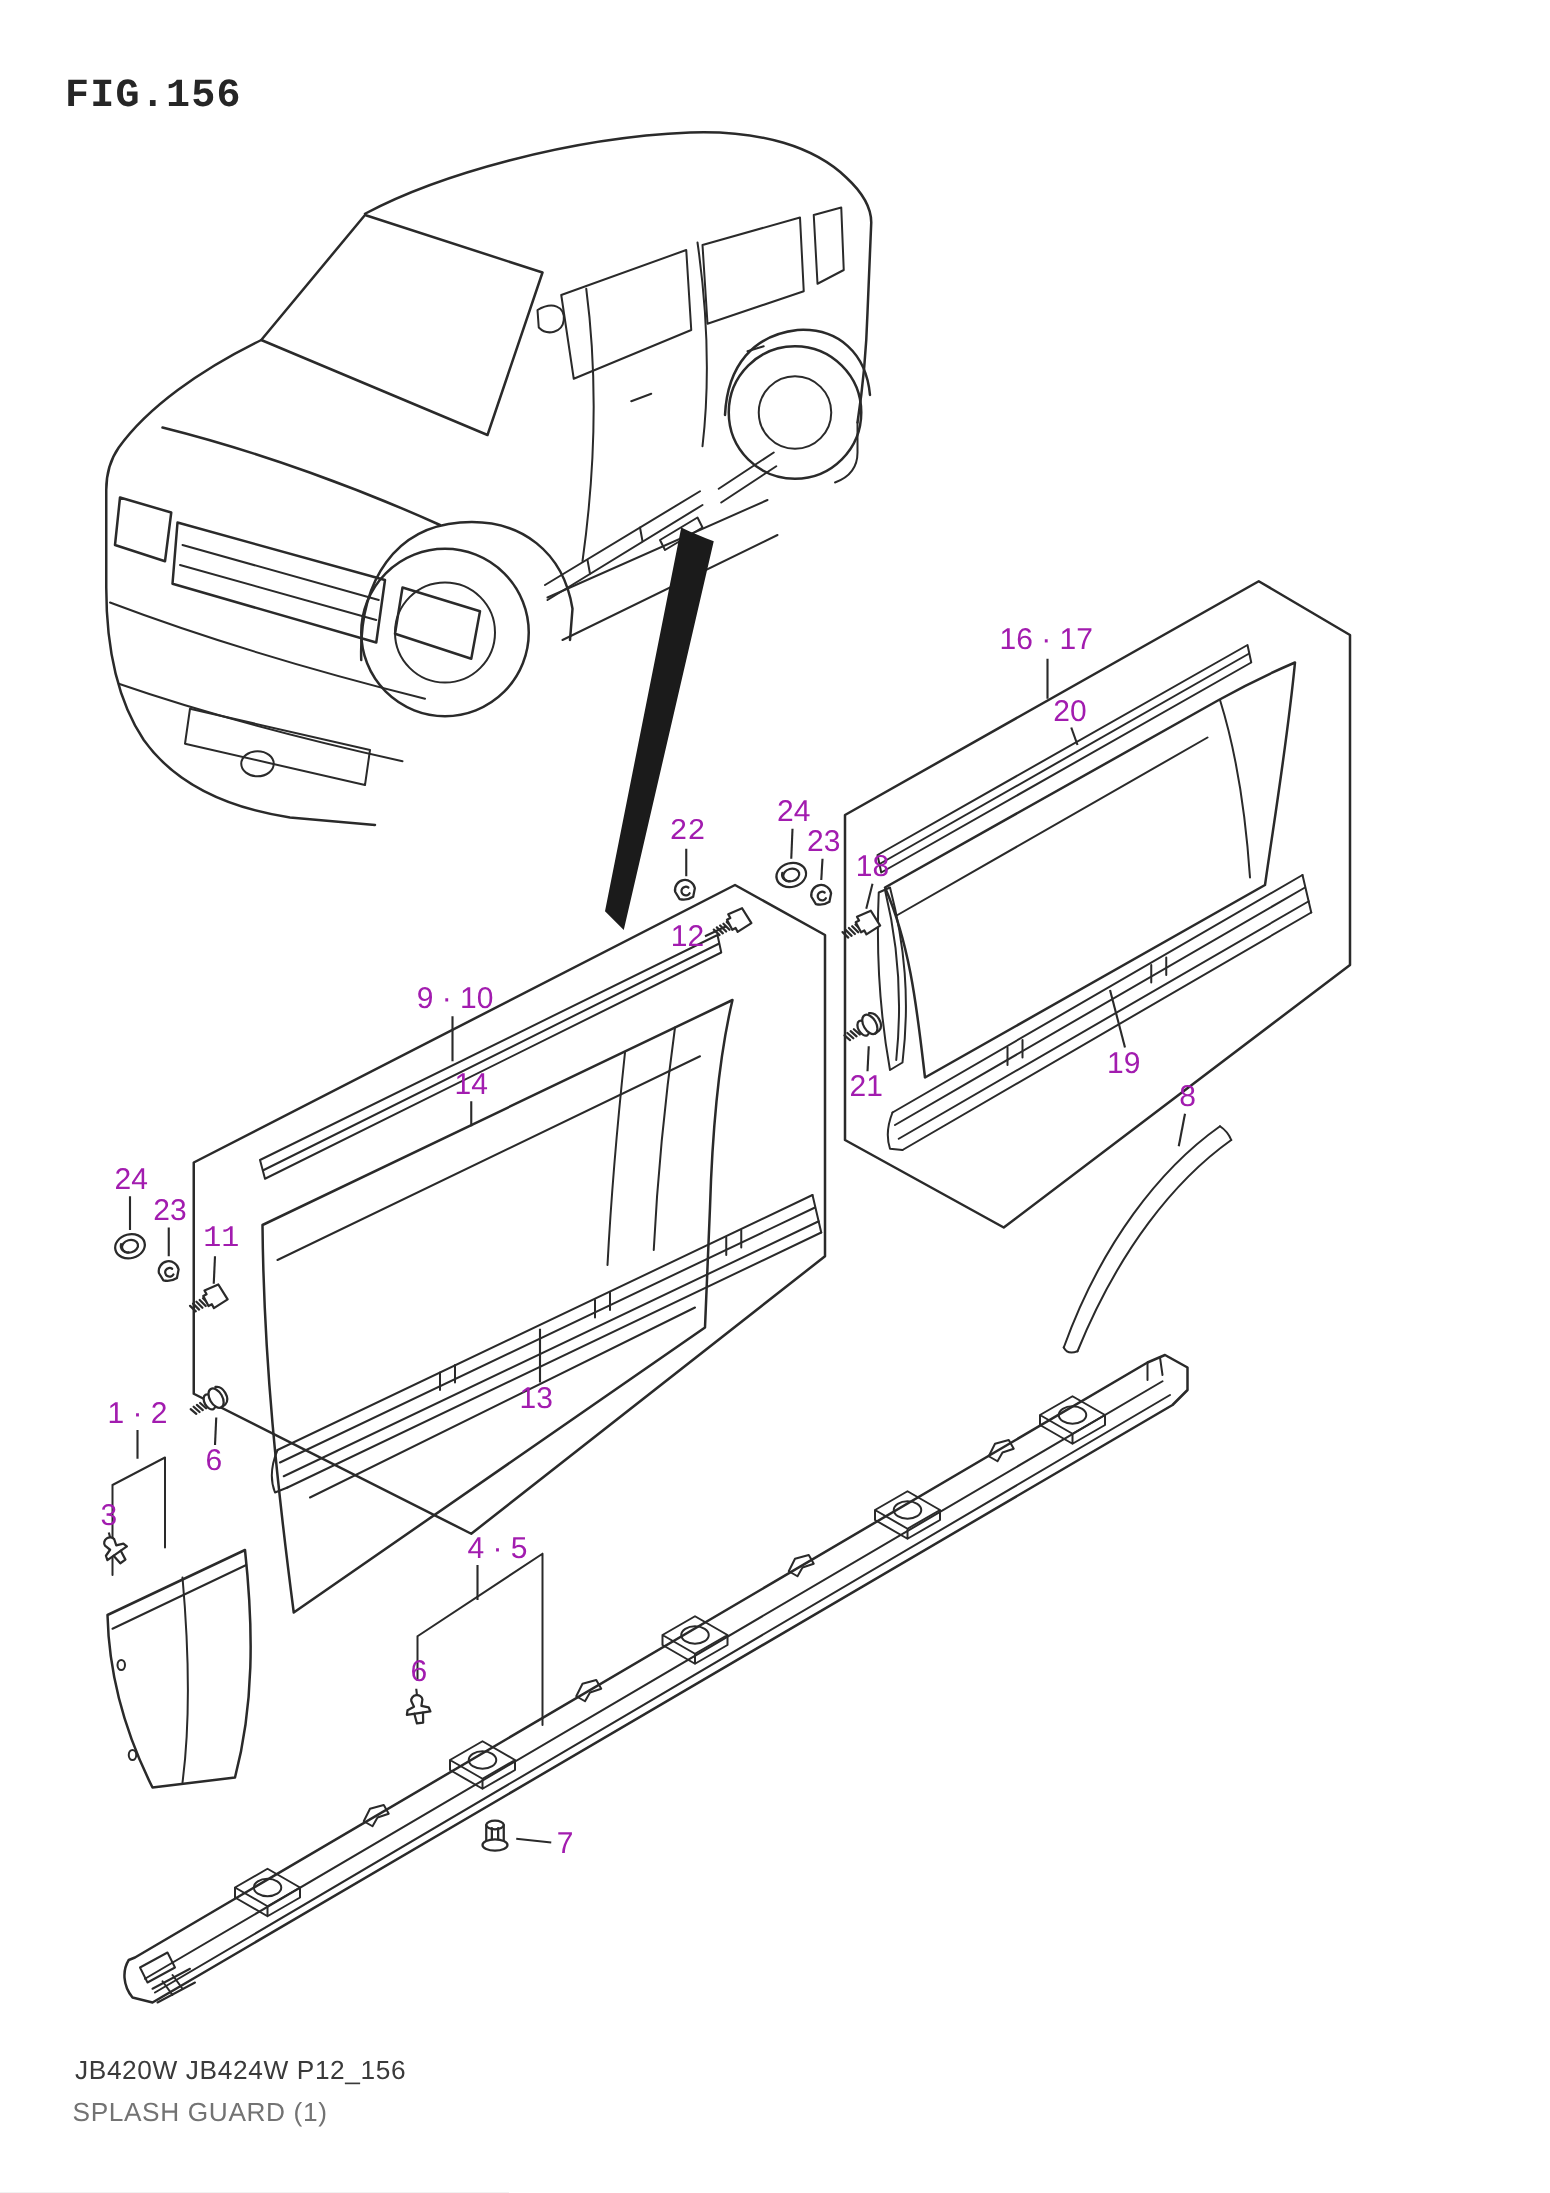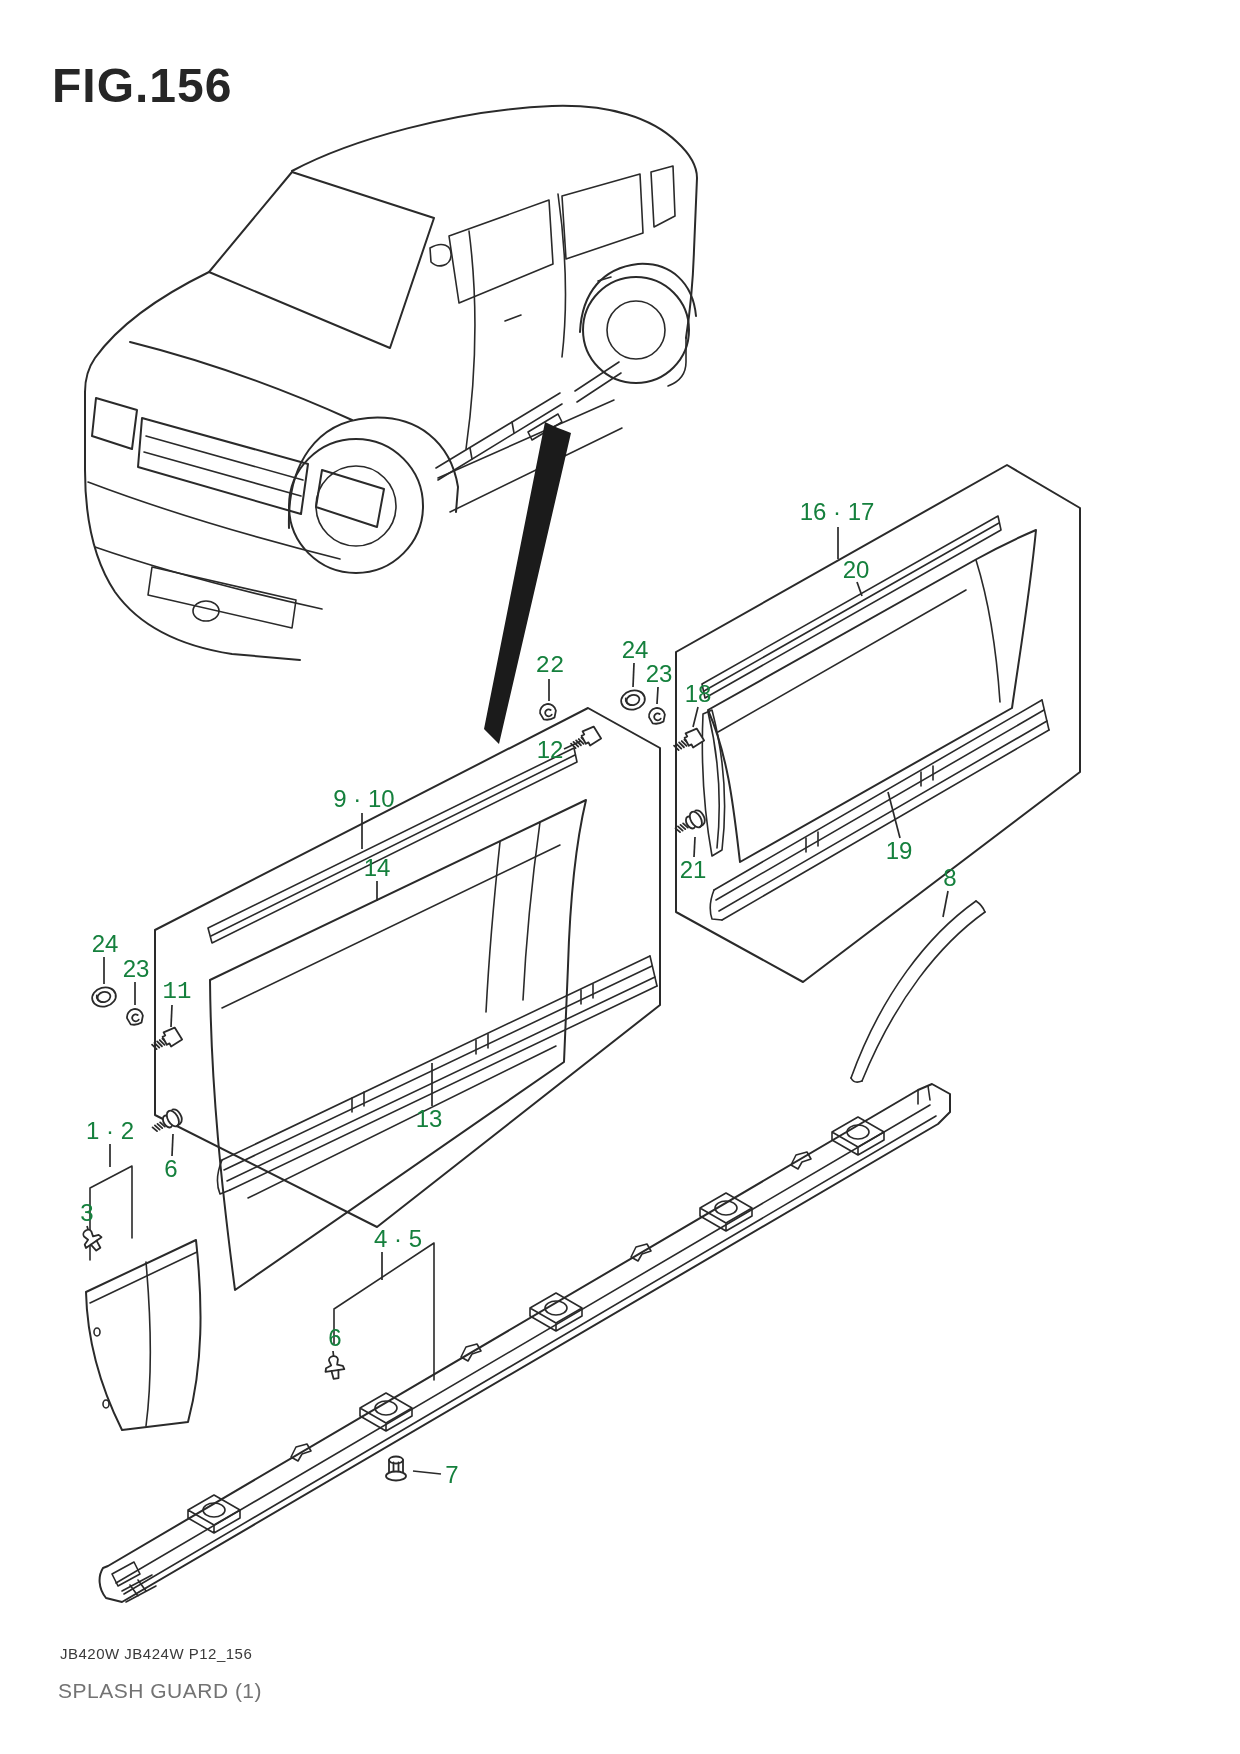--- a/index.html
+++ b/index.html
@@ -1,24 +1,24 @@
 <!DOCTYPE html>
 <html><head>
 <meta charset="utf-8">
 <style>
   html,body{margin:0;padding:0;background:#e8e8e8;}
   .page{position:relative;width:1240px;height:1754px;background:#ffffff;margin:0 auto;
         font-family:"Liberation Sans",sans-serif;overflow:hidden;}
-  .fig-title{position:absolute;left:52px;top:58px;font-size:48px;font-weight:600;
-             color:#262626;letter-spacing:1px;}
-  .footer-code{position:absolute;left:60px;top:1645px;font-size:15px;color:#3a3a3a;letter-spacing:.5px;}
+  .fig-title{position:absolute;left:52px;top:58px;font-size:32px;font-weight:600;
+             color:#262626;letter-spacing:1px;font-family:Liberation Mono, monospace;}
+  .footer-code{position:absolute;left:60px;top:1645px;font-size:21px;color:#3a3a3a;letter-spacing:.5px;}
   .footer-name{position:absolute;left:58px;top:1679px;font-size:21px;color:#737373;letter-spacing:.5px;}
   #diagram{position:absolute;inset:0;}
   #diagram svg{position:absolute;left:0;top:0;}
-  .callout{position:absolute;transform:translate(-50%,-50%);font-size:24px;color:#15803d;
+  .callout{position:absolute;transform:translate(-50%,-50%);font-size:24px;color:#a21caf;
            white-space:nowrap;line-height:1;}
   .art{stroke:#2a2a2a;fill:none;stroke-width:2;stroke-linecap:round;stroke-linejoin:round;}
   .thin{stroke-width:1.6;}
   .leader{stroke:#2a2a2a;stroke-width:1.7;}
   .fast{stroke:#2a2a2a;stroke-width:1.8;fill:#ffffff;stroke-linecap:round;stroke-linejoin:round;}
 </style>
 </head>
 <body>
 
 <div class="page">

